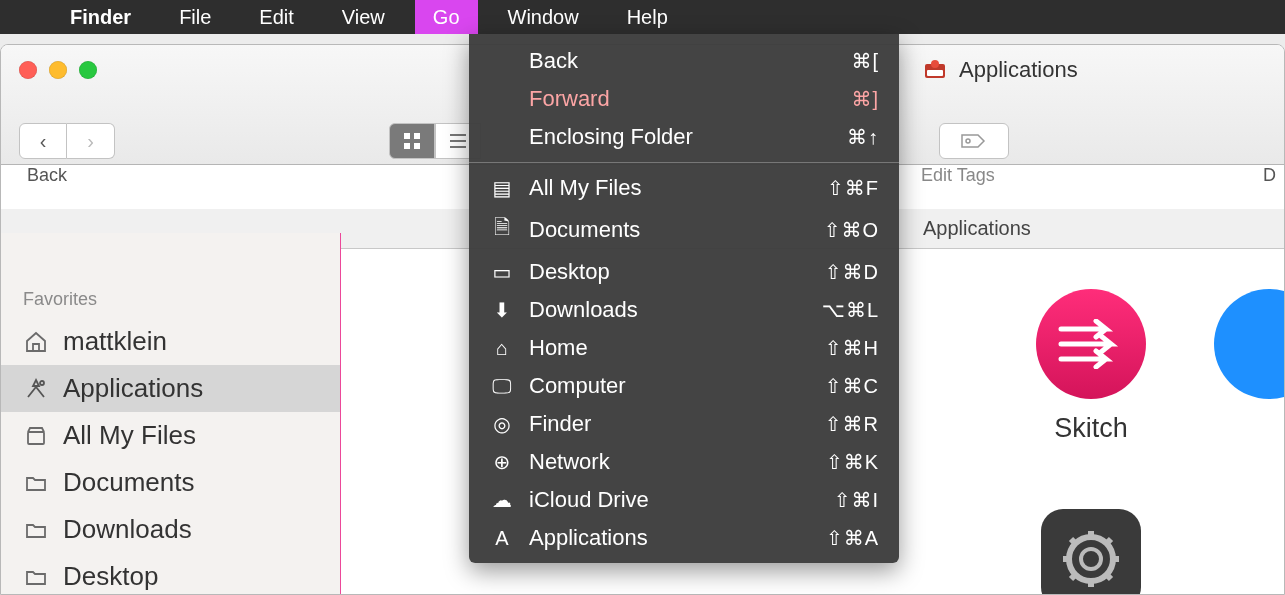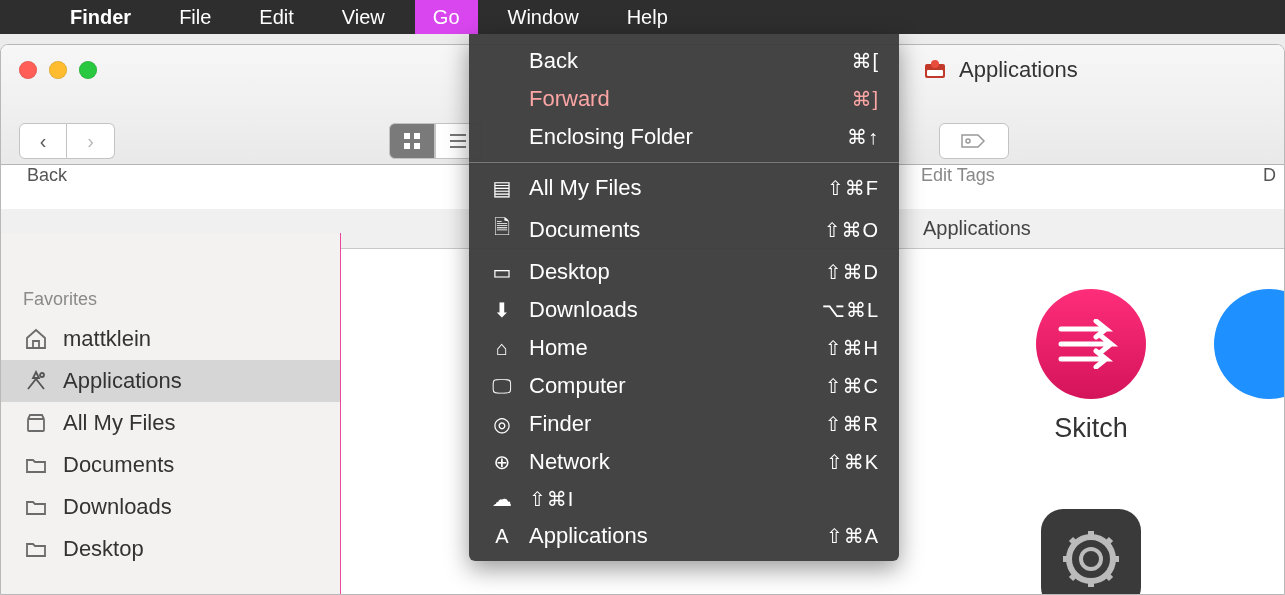--- a/index.html
+++ b/index.html
@@ -81,21 +81,21 @@
 }
 
 
 .sidebar{
   position:absolute; top:164px; left:0; width:340px; bottom:0;
   background:#f4f2f0; border-right:1px solid #ec4899;
   padding-top:50px;
   margin-top:24px;
 }
 .sbhdr{ font-size:18px; color:#8a8a8a; padding:6px 22px 8px; }
-.sbitem{ display:flex; align-items:center; gap:14px; padding:8px 22px; font-size:22px; color:#333; }
+.sbitem{ display:flex; align-items:center; gap:14px; padding:8px 22px; font-size:26px; color:#333; }
 .sbitem.selected{ background:#d6d6d6; }
 .sbicon{ width:26px; height:26px; display:flex; align-items:center; justify-content:center; color:#6b6b6b; }
 
 
 .content{
   position:absolute; top:204px; left:340px; right:0; bottom:0; background:#fff;
 }
 .appicon{ position:absolute; top:40px; left:680px; text-align:center; width:140px;}
 .appicon .circle{ width:110px; height:110px; border-radius:55px; background:linear-gradient(#ff2d7a,#d4145a); margin:0 auto 14px; display:flex; align-items:center; justify-content:center;}
 .appicon .label{ font-size:27px; color:#333;}
@@ -330,20 +330,21 @@
     <span class="ddlabel">Finder</span>
     <span class="ddshort">⇧⌘R</span>
   </div>
   <div class="dditem">
     <span class="ddicon">⊕</span>
     <span class="ddlabel">Network</span>
     <span class="ddshort">⇧⌘K</span>
   </div>
   <div class="dditem">
     <span class="ddicon">☁</span>
+    <span class="ddlabel">iCloud Drive</span>
     <span class="ddshort">⇧⌘I</span>
   </div>
   <div class="dditem">
     <span class="ddicon">А</span>
     <span class="ddlabel">Applications</span>
     <span class="ddshort">⇧⌘A</span>
   </div>
 </div>
 
 </body></html>

